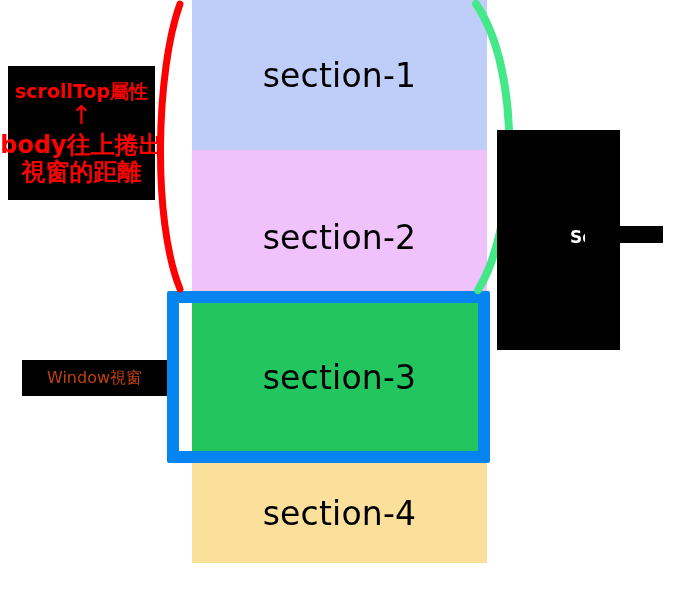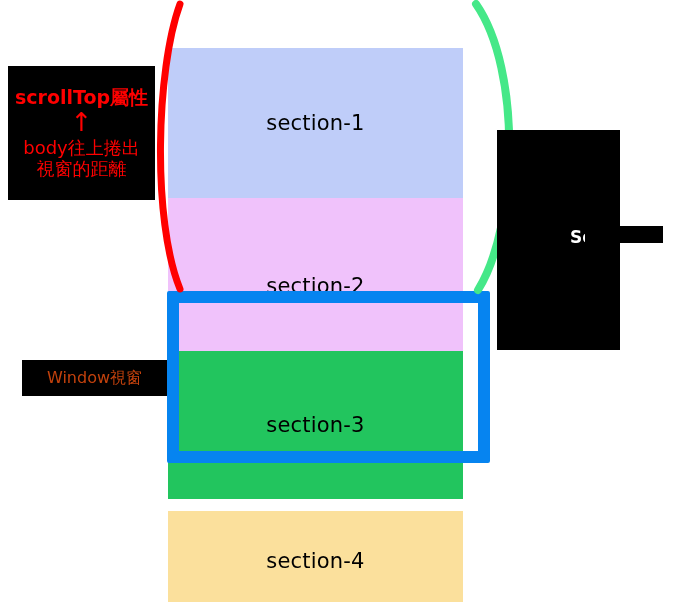--- a/index.html
+++ b/index.html
@@ -14,31 +14,30 @@
     position: relative;
     width: 700px;
     height: 602px;
     background: #ffffff;
     overflow: hidden;
   }
 
   
   .section {
     position: absolute;
-    left: 168px;
+    left: 192px;
     width: 295px;
     display: flex;
     align-items: center;
     justify-content: center;
     color: #000000;
-    font-size: 21px;
+    font-size: 33px;
     font-weight: 400;
     letter-spacing: 0.2px;
     box-sizing: border-box;
-    margin-top: 48px;
   }
   #section-1 { top: 0px;   height: 150px; background: #BFCDF9; }
   #section-2 { top: 150px; height: 175px; background: #F0C2FB; }
   #section-3 { top: 303px; height: 148px; background: #22c55e; }
   #section-4 { top: 463px; height: 100px; background: #FBE09C; }
 
   
   #viewport-frame {
     position: absolute;
     left: 167px;
@@ -88,22 +87,22 @@
     text-align: center;
   }
   #callout-scrolltop .cl-arrow {
     color: #FF0000;
     font-size: 26px;
     line-height: 0.95;
     margin: 2px 0 4px 0;
   }
   #callout-scrolltop .cl-sub {
     color: #FF0000;
-    font-weight: normal;
-    font-size: 18px;
+    font-weight: bold;
+    font-size: 24px;
     line-height: 1.12;
     white-space: nowrap;
     text-align: right;
   }
 
   #callout-window {
     left: 22px;
     top: 360px;
     width: 145px;
     height: 36px;

